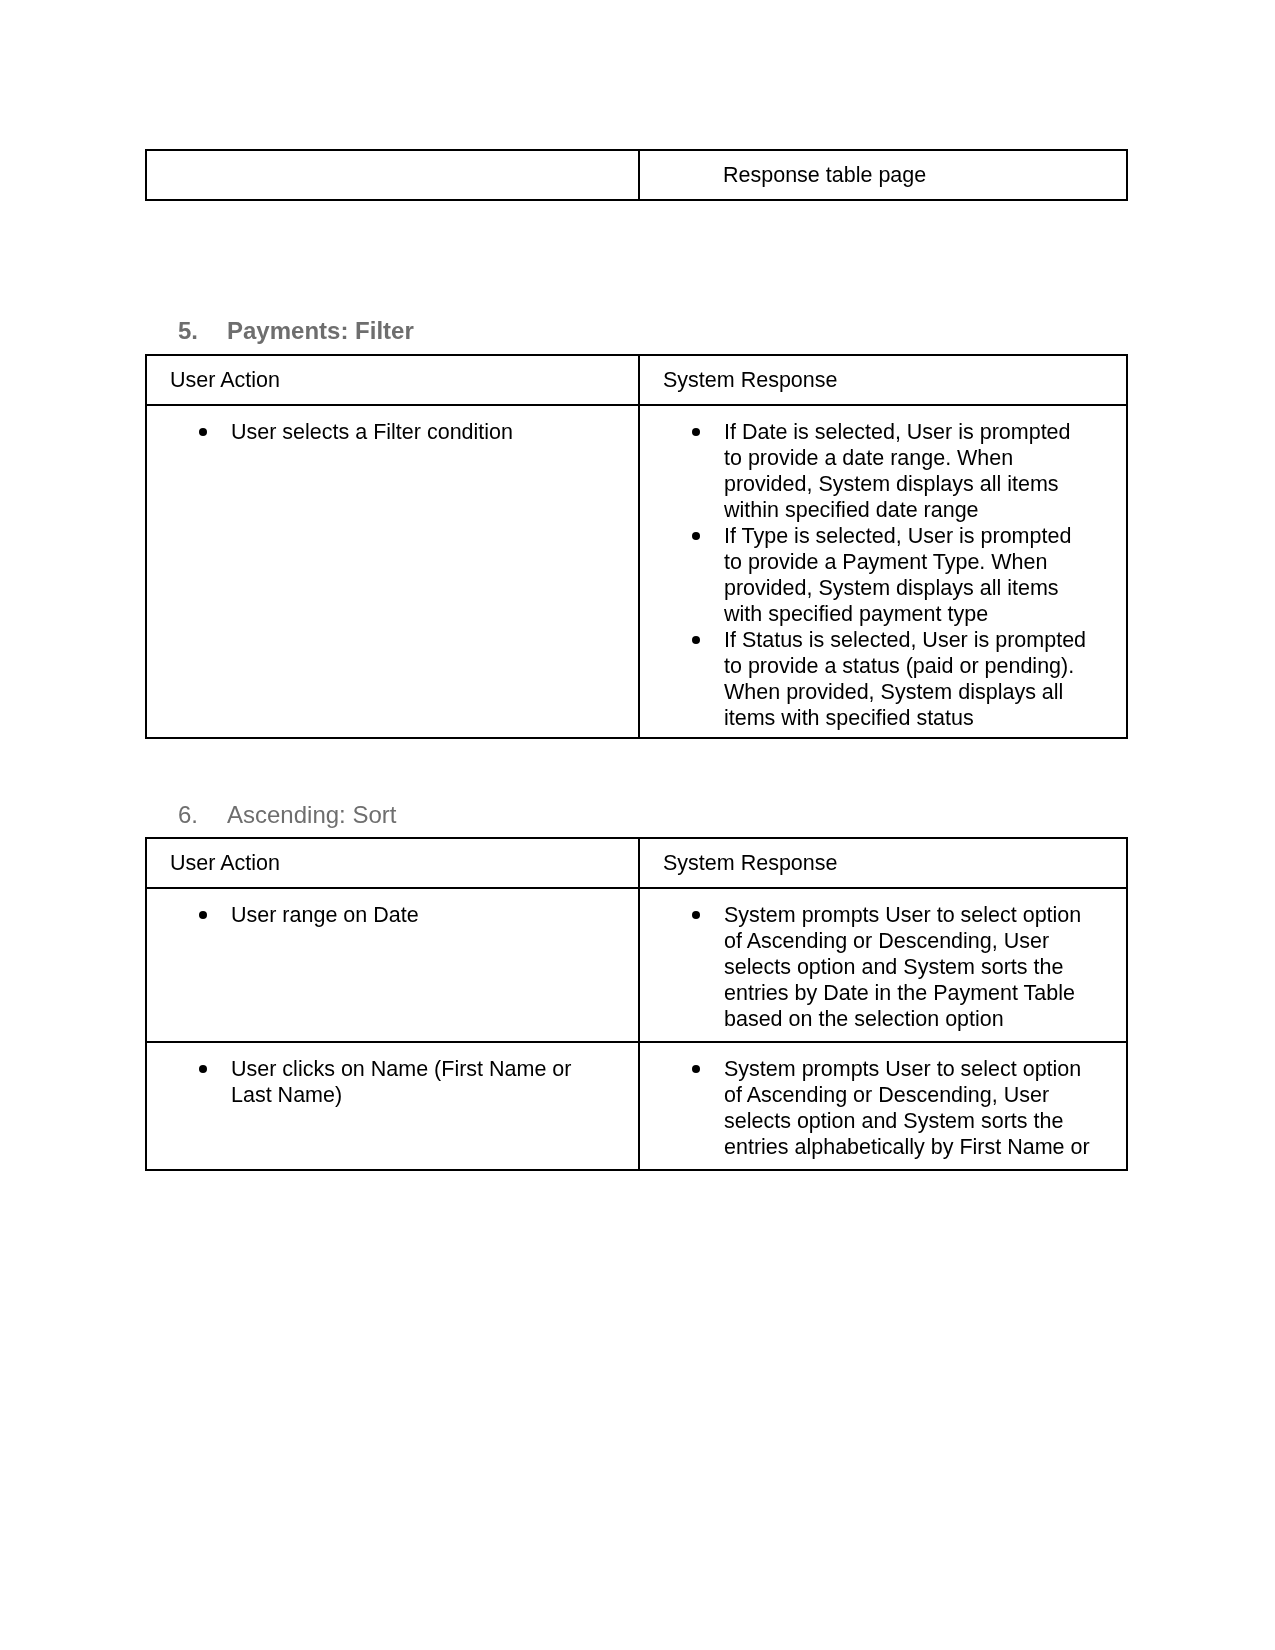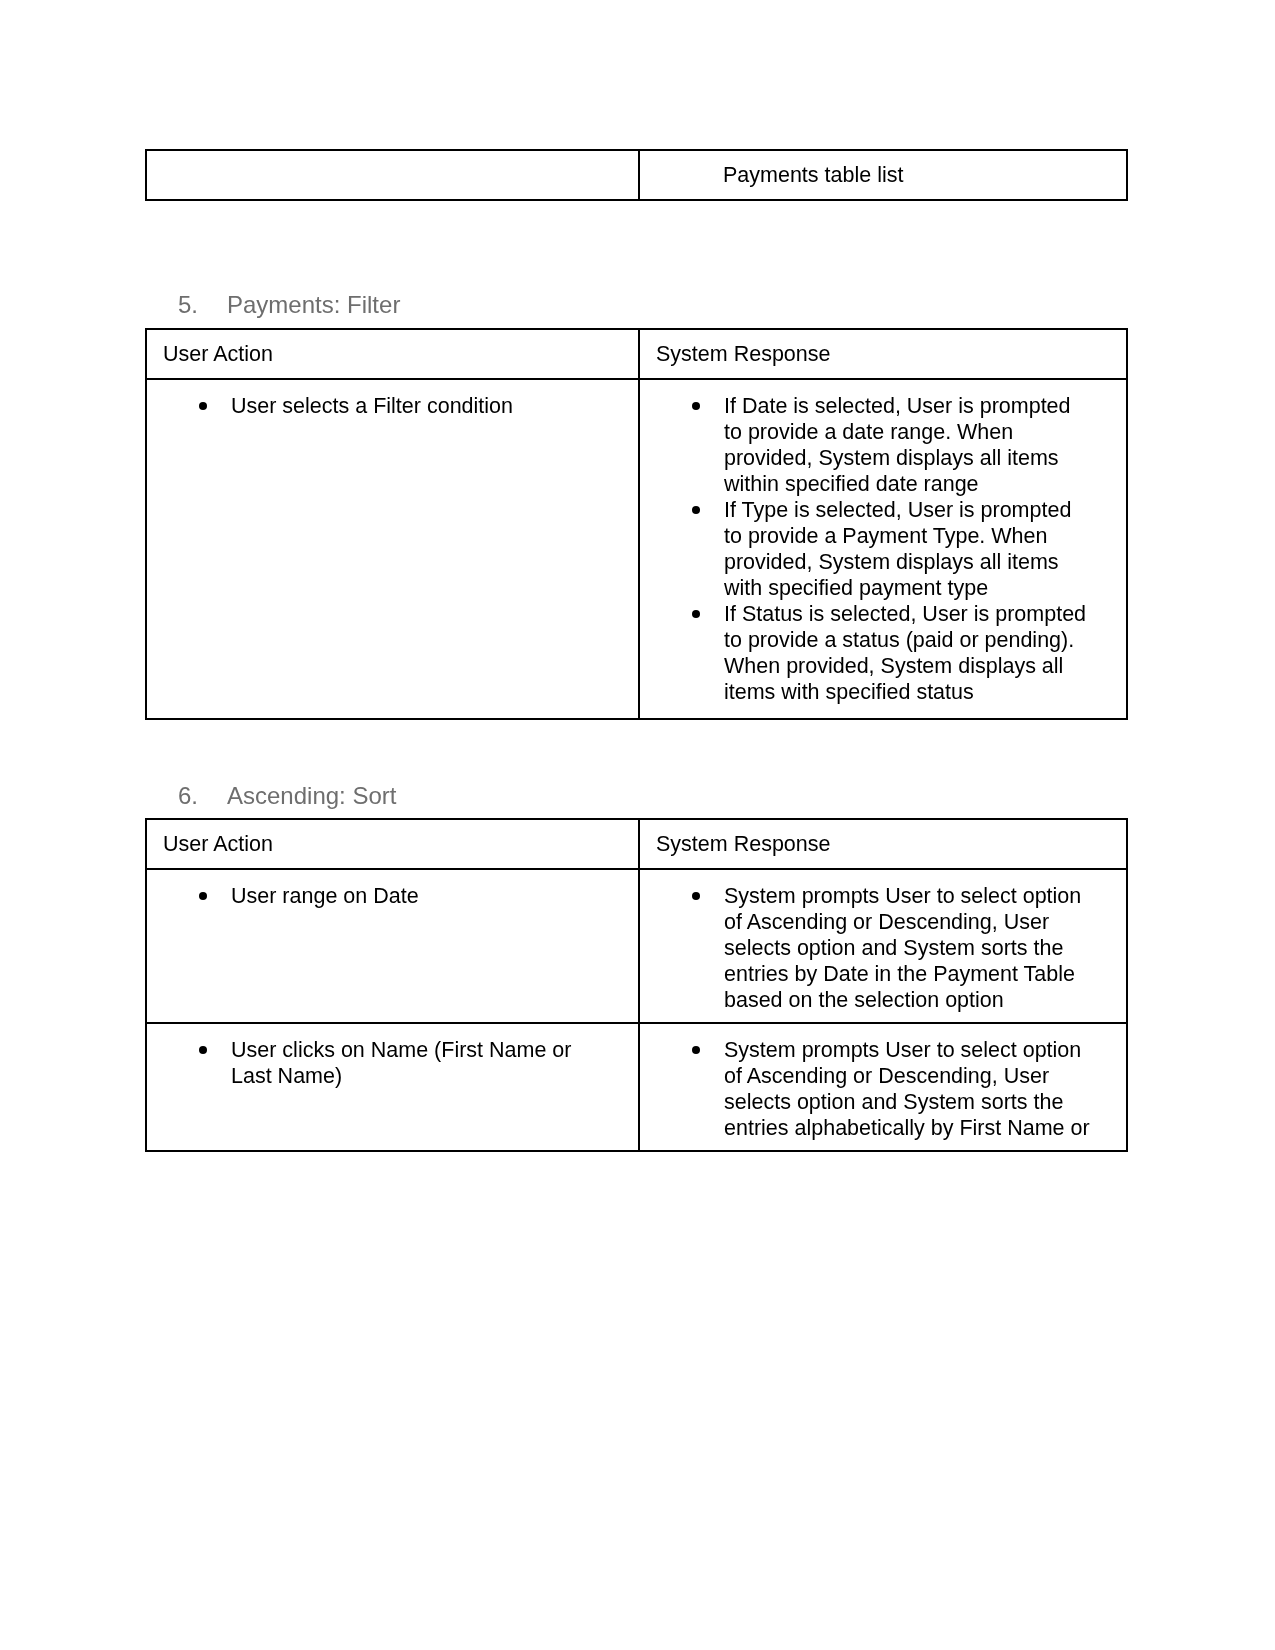--- a/index.html
+++ b/index.html
@@ -30,25 +30,25 @@
   }
   col.c1 { width:493px; }
   col.c2 { width:488px; }
 
   
   .top-table { margin-top:149px; }
   .top-table td { padding:11px 8px; height:48px; }
   .top-table td.right-cell { padding-left:83px; }
 
   
-  th.uc-th { padding:11px 10px 11px 16px; height:48px; }
+  th.uc-th { padding:11px 10px 11px 23px; height:48px; }
 
   
   td.uc-cell { padding:13px 10px 9px 8px; }
-  td.pad-more { padding-bottom:13px; }
+  td.pad-more { padding-bottom:6px; }
 
   
   .bullet-item {
     position:relative;
     padding-left:76px;
     white-space:pre-line;
   }
   .bullet-dot {
     position:absolute;
     left:44px; top:9px;
@@ -61,39 +61,39 @@
   .section-heading {
     margin-left:178px;
     font-size:24px;
     line-height:28px;
     color:#6e6e6e;
   }
   .section-heading .num {
     display:inline-block;
     width:49px;
   }
-  .heading-5 { margin-top:90px; }
+  .heading-5 { margin-top:116px;font-weight:bold; }
   .table-filter { margin-top:9px; }
   .heading-6 { margin-top:62px; }
   .table-sort { margin-top:8px; }
 </style>
 </head>
 <body>
 
 <div class="doc-page">
 
   <table class="uc-table top-table">
     <colgroup>
         <col class="c1">
         <col class="c2">
       </colgroup>
     <tbody>
         <tr>
       <td></td>
-      <td class="right-cell">Payments table list</td>
+      <td class="right-cell">Response table page</td>
     </tr>
   </tbody>
     </table>
 
   <div class="section-heading heading-5">
     <span class="num">5.</span><span>Payments: Filter</span>
   </div>
 
   <table class="uc-table table-filter">
     <colgroup>

